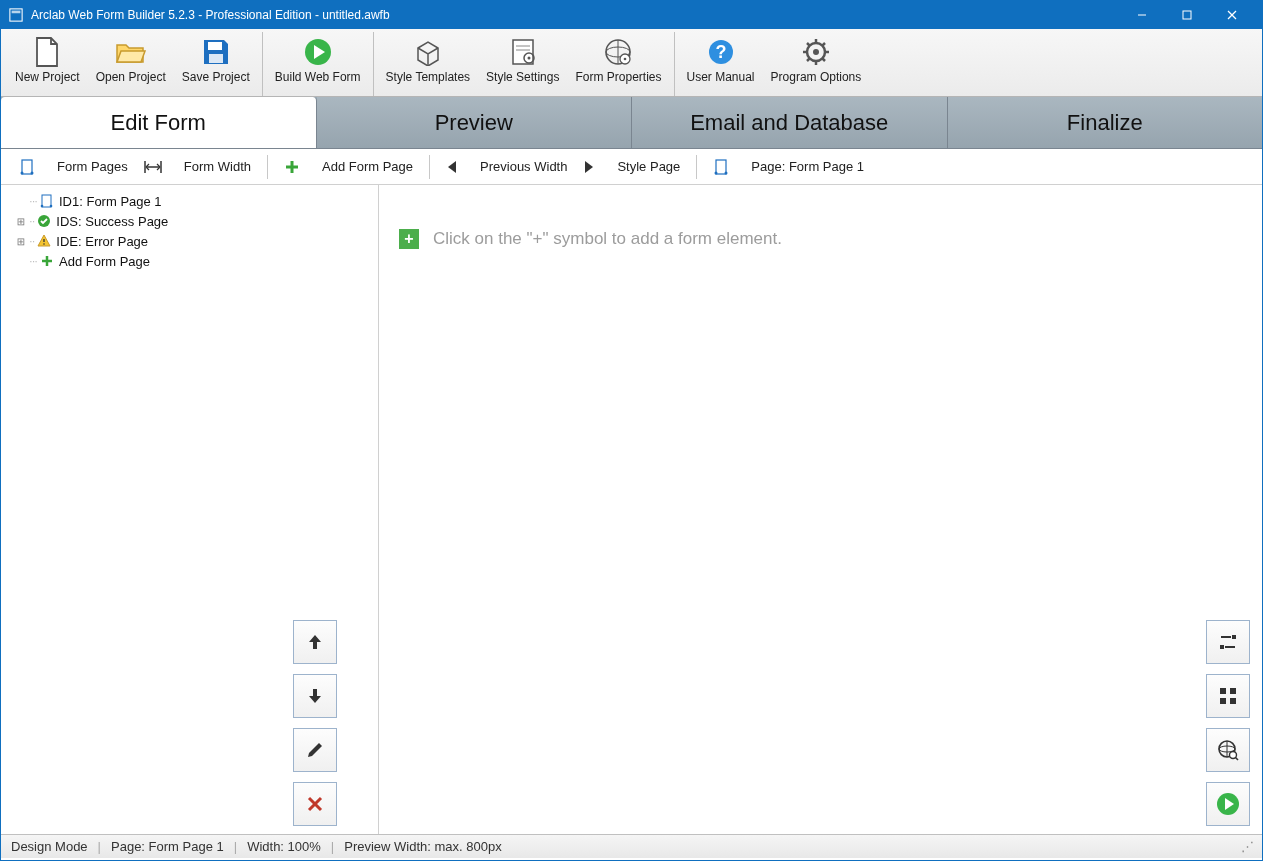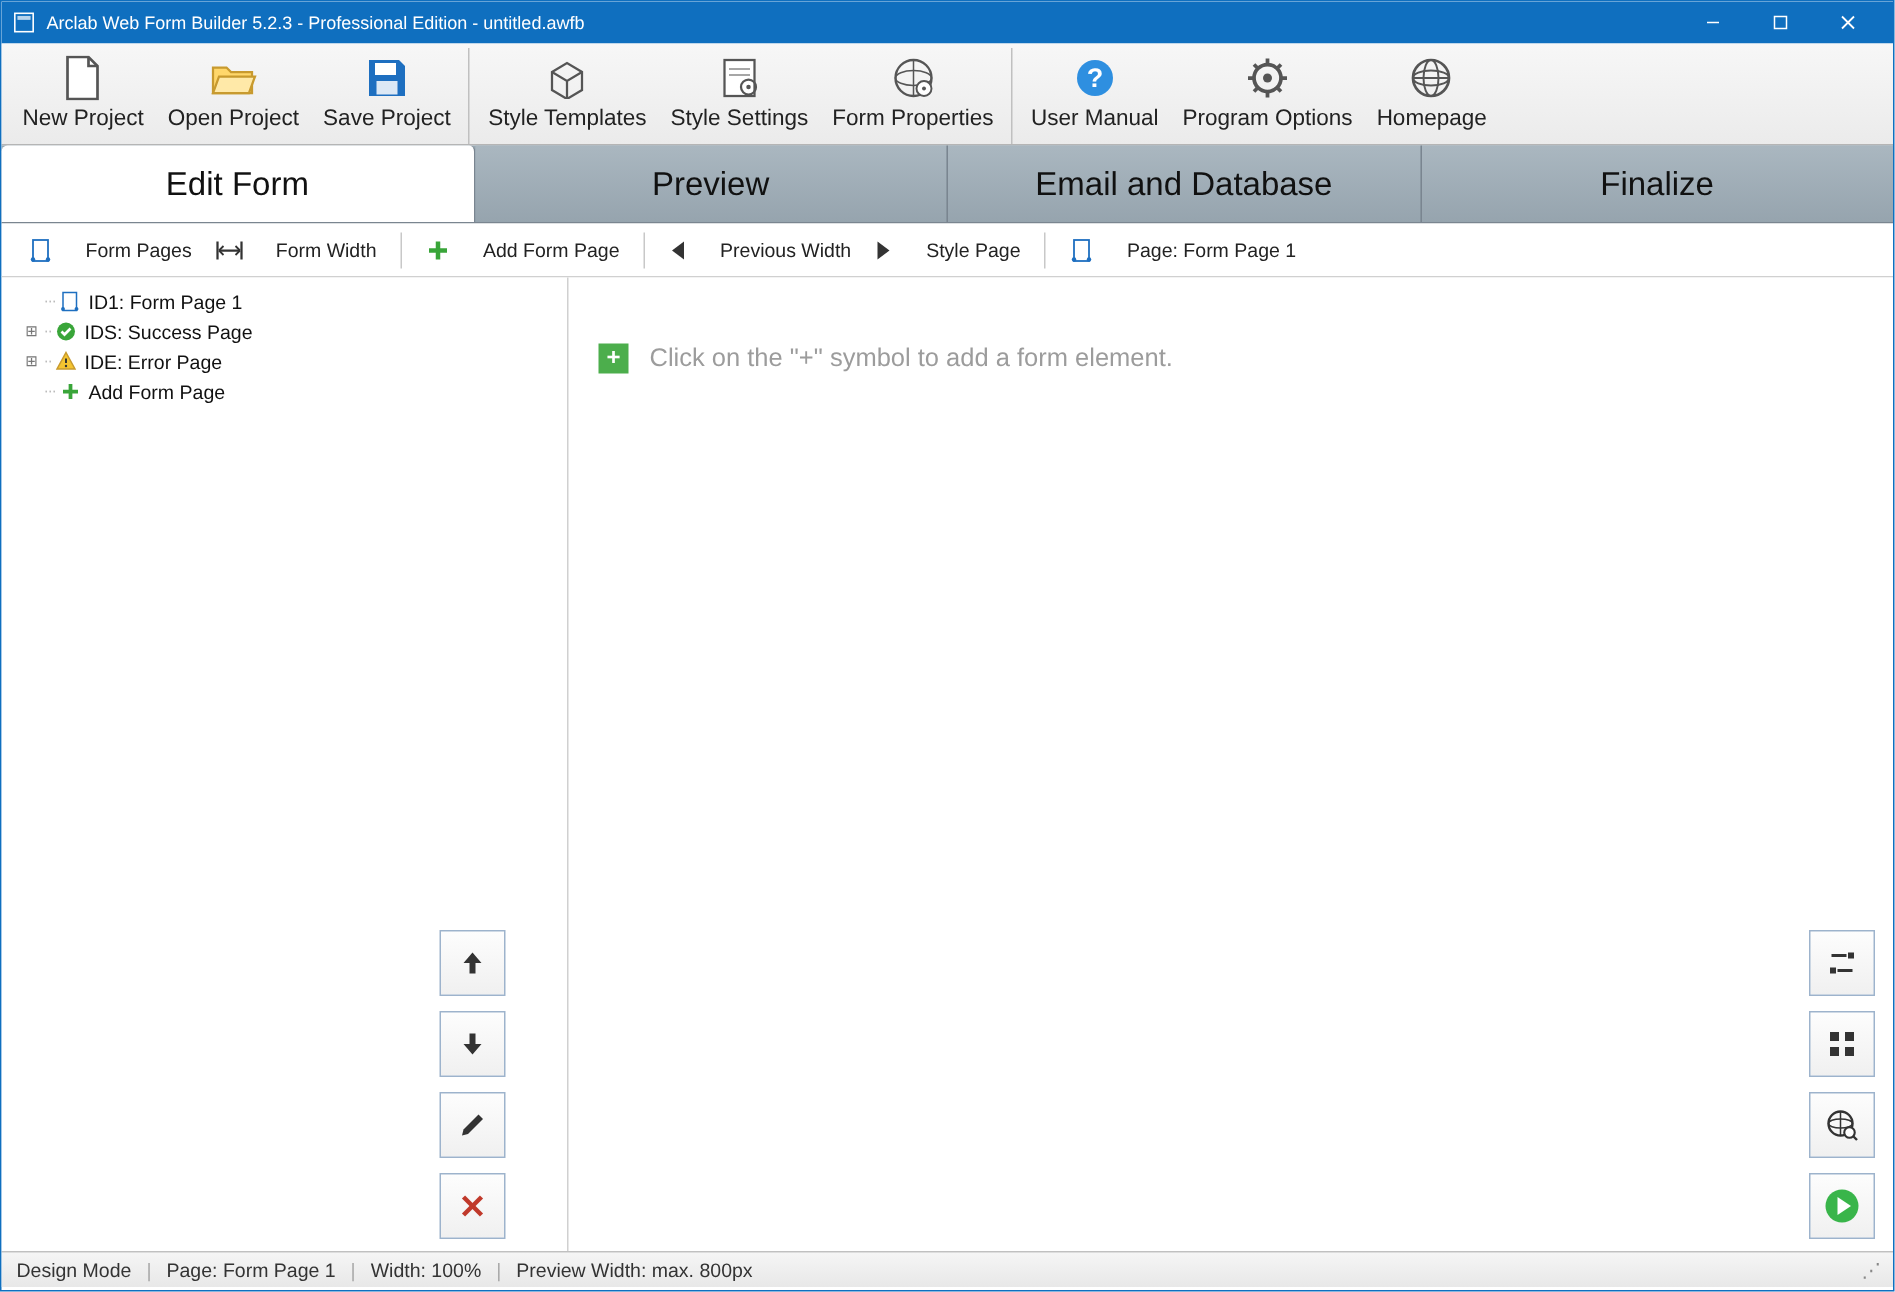--- a/index.html
+++ b/index.html
@@ -11,21 +11,21 @@
 .titlebar .title { flex: 1; }
 .titlebar .win-controls { display: flex; }
 .titlebar .win-btn { width: 45px; height: 30px; display: flex; align-items: center; justify-content: center; cursor: default; }
 
 
 .toolbar { height: 68px; background: linear-gradient(to bottom, #f7f7f7, #ebebeb); border-bottom: 1px solid #b5b5b5; display: flex; align-items: stretch; padding: 3px 6px 0; }
 .toolbar-group { display: flex; border-right: 1px solid #c0c0c0; padding-right: 4px; margin-right: 4px; }
 .toolbar-group:last-child { border-right: none; }
 .toolbar-btn { display: flex; flex-direction: column; align-items: center; justify-content: flex-start; padding: 4px 8px 2px; cursor: default; min-width: 70px; }
 .toolbar-btn .icon { height: 32px; display: flex; align-items: center; justify-content: center; }
-.toolbar-btn .label { font-size: 15px; color: #222; margin-top: 2px; white-space: nowrap; text-align: right; }
+.toolbar-btn .label { font-size: 12px; color: #222; margin-top: 2px; white-space: nowrap; text-align: right; }
 
 
 .main-tabs { height: 52px; background: linear-gradient(to bottom,#9aaab5,#8a99a4); display: flex; border-bottom: 1px solid #7a8590; }
 .main-tab { flex: 1; display: flex; align-items: center; justify-content: center; font-size: 22px; color: #111; border-right: 1px solid #7a8590; cursor: default; background: linear-gradient(to bottom,#aab7c0,#96a4ae); }
 .main-tab:last-child { border-right: none; }
 .main-tab.active { background: #fff; border-top-left-radius: 4px; border-top-right-radius: 4px; }
 
 
 .subbar { height: 36px; background: #fff; border-bottom: 1px solid #d0d0d0; display: flex; align-items: center; padding: 0 10px; gap: 0; }
 .subbar .sep { width: 1px; height: 24px; background: #c8c8c8; margin: 0 8px; }
@@ -108,20 +108,31 @@
     </div>
     <div class="toolbar-btn">
       <span class="icon">
           <svg width="28" height="28" viewBox="0 0 28 28">
             <path d="M2 2h20l4 4v20H2z" fill="#1e6fc0"></path>
             <rect x="6" y="4" width="14" height="8" fill="#fff"></rect>
             <rect x="7" y="16" width="14" height="9" fill="#dce8f5"></rect>
           </svg>
         </span>
       <span class="label">Save Project</span>
+    </div>
+  </div>
+  <div class="toolbar-group">
+    <div class="toolbar-btn" style="min-width:100px">
+      <span class="icon">
+          <svg width="30" height="30" viewBox="0 0 30 30">
+            <circle cx="15" cy="15" r="13" fill="#39b54a"></circle>
+            <path d="M11 8l11 7-11 7z" fill="#fff"></path>
+          </svg>
+        </span>
+      <span class="label">Build Web Form</span>
     </div>
   </div>
   <div class="toolbar-group">
     <div class="toolbar-btn" style="min-width:95px">
       <span class="icon">
           <svg width="28" height="28" viewBox="0 0 28 28">
             <path d="M4 10l10-6 10 6v12l-10 6-10-6z" fill="none" stroke="#555" stroke-width="1.5"></path>
             <path d="M4 10l10 6 10-6M14 16v12" fill="none" stroke="#555" stroke-width="1.5"></path>
           </svg>
         </span>
@@ -173,31 +184,20 @@
               <line x1="1" y1="14" x2="5" y2="14"></line>
               <line x1="23" y1="14" x2="27" y2="14"></line>
               <line x1="5" y1="5" x2="8" y2="8"></line>
               <line x1="20" y1="20" x2="23" y2="23"></line>
               <line x1="23" y1="5" x2="20" y2="8"></line>
               <line x1="5" y1="23" x2="8" y2="20"></line>
             </g>
           </svg>
         </span>
       <span class="label">Program Options</span>
-    </div>
-    <div class="toolbar-btn">
-      <span class="icon">
-          <svg width="28" height="28" viewBox="0 0 28 28">
-            <circle cx="14" cy="14" r="12" fill="none" stroke="#555" stroke-width="1.8"></circle>
-            <ellipse cx="14" cy="14" rx="12" ry="5" fill="none" stroke="#555" stroke-width="1.3"></ellipse>
-            <ellipse cx="14" cy="14" rx="5" ry="12" fill="none" stroke="#555" stroke-width="1.3"></ellipse>
-            <line x1="2" y1="14" x2="26" y2="14" stroke="#555" stroke-width="1.3"></line>
-          </svg>
-        </span>
-      <span class="label">Homepage</span>
     </div>
   </div>
 </div>
 
 <div class="main-tabs">
   <div class="main-tab active">Edit Form</div>
   <div class="main-tab">Preview</div>
   <div class="main-tab">Email and Database</div>
   <div class="main-tab">Finalize</div>
 </div>

